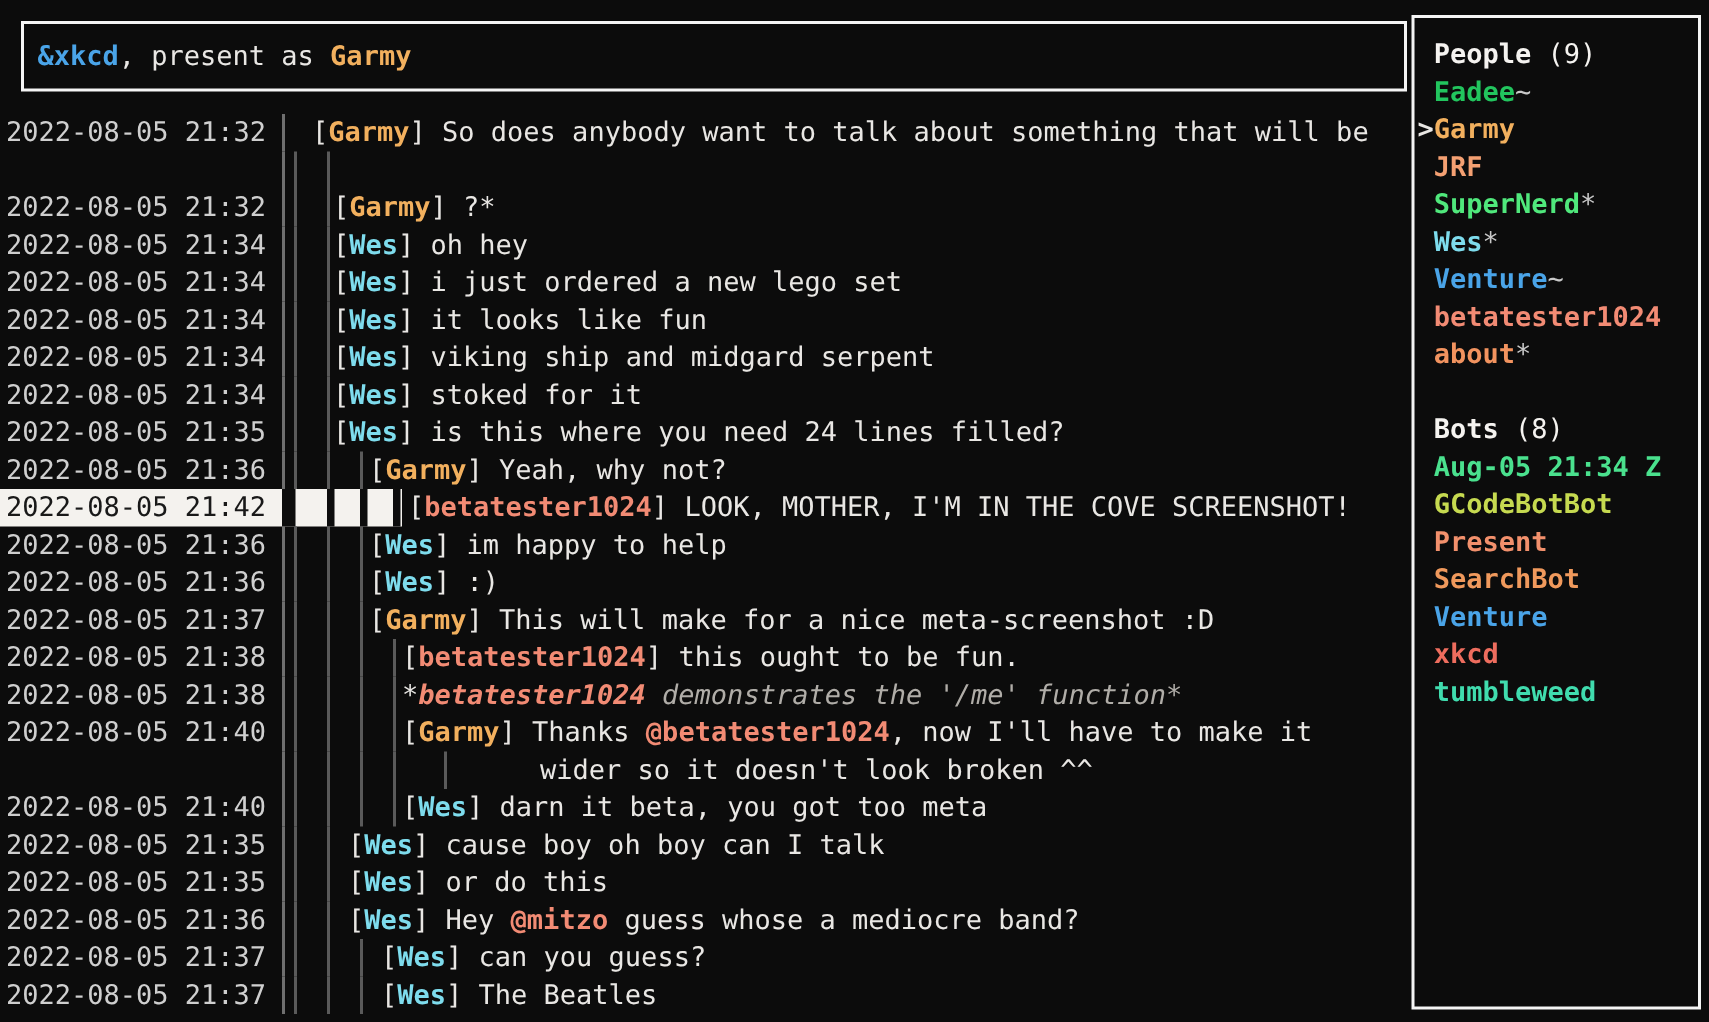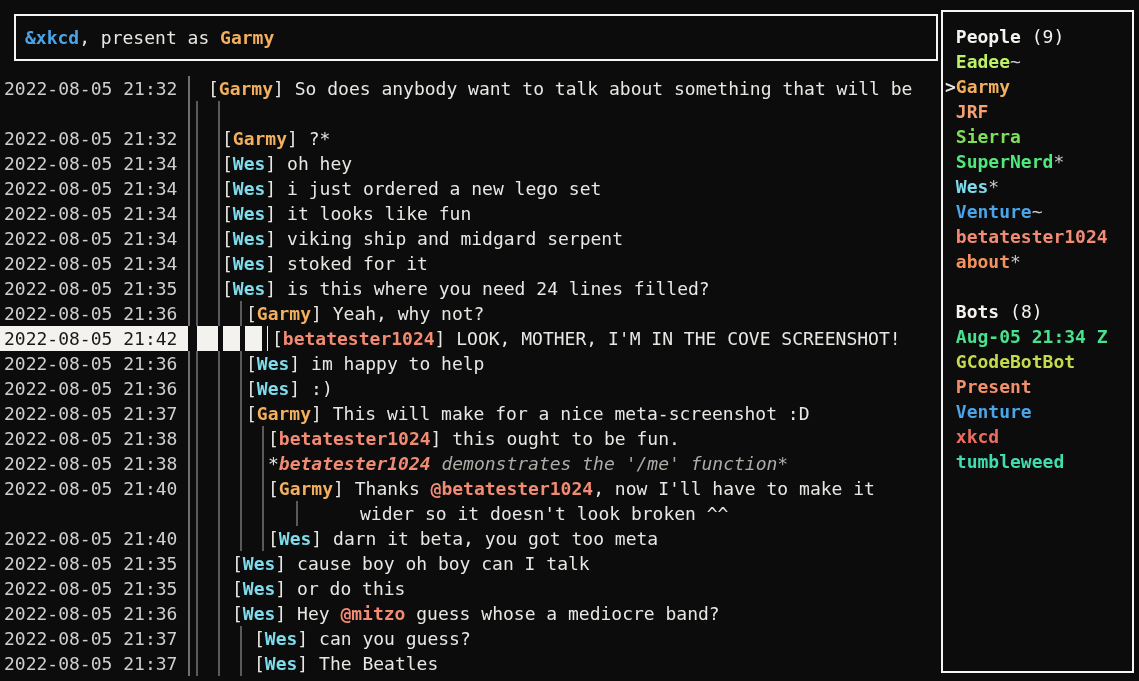--- a/index.html
+++ b/index.html
@@ -63,35 +63,35 @@
       <div class="row"><span class="guide divider" style="left: 188px;"></span><span class="guide" style="left: 196px;"></span><span class="guide" style="left: 218px;"></span><span class="ts">2022-08-05 21:35</span><span class="msg" style="left: 232px;"><span style="color: rgb(233, 231, 228);">[</span><span style="color: rgb(126, 220, 237); font-weight: bold;">Wes</span><span style="color: rgb(233, 231, 228);">] </span><span>cause boy oh boy can I talk</span></span></div>
       <div class="row"><span class="guide divider" style="left: 188px;"></span><span class="guide" style="left: 196px;"></span><span class="guide" style="left: 218px;"></span><span class="ts">2022-08-05 21:35</span><span class="msg" style="left: 232px;"><span style="color: rgb(233, 231, 228);">[</span><span style="color: rgb(126, 220, 237); font-weight: bold;">Wes</span><span style="color: rgb(233, 231, 228);">] </span><span>or do this</span></span></div>
       <div class="row"><span class="guide divider" style="left: 188px;"></span><span class="guide" style="left: 196px;"></span><span class="guide" style="left: 218px;"></span><span class="ts">2022-08-05 21:36</span><span class="msg" style="left: 232px;"><span style="color: rgb(233, 231, 228);">[</span><span style="color: rgb(126, 220, 237); font-weight: bold;">Wes</span><span style="color: rgb(233, 231, 228);">] </span><span>Hey </span><span style="color: rgb(242, 139, 116); font-weight: bold;">@mitzo</span><span> guess whose a mediocre band?</span></span></div>
       <div class="row"><span class="guide divider" style="left: 188px;"></span><span class="guide" style="left: 196px;"></span><span class="guide" style="left: 218px;"></span><span class="guide" style="left: 240px;"></span><span class="ts">2022-08-05 21:37</span><span class="msg" style="left: 254px;"><span style="color: rgb(233, 231, 228);">[</span><span style="color: rgb(126, 220, 237); font-weight: bold;">Wes</span><span style="color: rgb(233, 231, 228);">] </span><span>can you guess?</span></span></div>
       <div class="row"><span class="guide divider" style="left: 188px;"></span><span class="guide" style="left: 196px;"></span><span class="guide" style="left: 218px;"></span><span class="guide" style="left: 240px;"></span><span class="ts">2022-08-05 21:37</span><span class="msg" style="left: 254px;"><span style="color: rgb(233, 231, 228);">[</span><span style="color: rgb(126, 220, 237); font-weight: bold;">Wes</span><span style="color: rgb(233, 231, 228);">] </span><span>The Beatles</span></span></div>
     </div>
 
   <div class="panel">
     <div class="pline"><span class="ptitle"> <span>People</span></span><span class="pcount"> </span><span class="pcount">(9)</span></div>
     <div id="people-list">
-        <div class="pline"><span class="pfx"> </span><span class="pname" style="color: #bef264;">Eadee</span><span class="sfx">~</span></div>
+        <div class="pline"><span class="pfx"> </span><span class="pname" style="color: #22c55e;">Eadee</span><span class="sfx">~</span></div>
         <div class="pline"><span class="pfx">&gt;</span><span class="pname" style="color: rgb(242, 176, 94);">Garmy</span></div>
         <div class="pline"><span class="pfx"> </span><span class="pname" style="color: rgb(244, 160, 114);">JRF</span></div>
-        <div class="pline"><span class="pfx"> </span><span class="pname" style="color: rgb(125, 223, 90);">Sierra</span></div>
         <div class="pline"><span class="pfx"> </span><span class="pname" style="color: rgb(80, 232, 124);">SuperNerd</span><span class="sfx">*</span></div>
         <div class="pline"><span class="pfx"> </span><span class="pname" style="color: rgb(126, 220, 237);">Wes</span><span class="sfx">*</span></div>
         <div class="pline"><span class="pfx"> </span><span class="pname" style="color: rgb(74, 164, 232);">Venture</span><span class="sfx">~</span></div>
         <div class="pline"><span class="pfx"> </span><span class="pname" style="color: rgb(242, 139, 116);">betatester1024</span></div>
         <div class="pline"><span class="pfx"> </span><span class="pname" style="color: rgb(242, 147, 95);">about</span><span class="sfx">*</span></div>
       </div>
     <div class="pline"> </div>
     <div class="pline"><span class="ptitle"> <span>Bots</span></span><span class="pcount"> </span><span class="pcount">(8)</span></div>
     <div id="bots-list">
         <div class="pline"><span class="pfx"> </span><span class="pname" style="color: rgb(74, 225, 142);">Aug-05 21:34 Z</span></div>
         <div class="pline"><span class="pfx"> </span><span class="pname" style="color: rgb(198, 218, 80);">GCodeBotBot</span></div>
         <div class="pline"><span class="pfx"> </span><span class="pname" style="color: rgb(242, 144, 108);">Present</span></div>
+        <div class="pline"><span class="pfx"> </span><span class="pname" style="color: rgb(240, 153, 92);">SearchBot</span></div>
         <div class="pline"><span class="pfx"> </span><span class="pname" style="color: rgb(74, 164, 232);">Venture</span></div>
         <div class="pline"><span class="pfx"> </span><span class="pname" style="color: rgb(238, 109, 94);">xkcd</span></div>
         <div class="pline"><span class="pfx"> </span><span class="pname" style="color: rgb(64, 220, 174);">tumbleweed</span></div>
       </div>
   </div>
 
 </div>
 
 </body></html>

